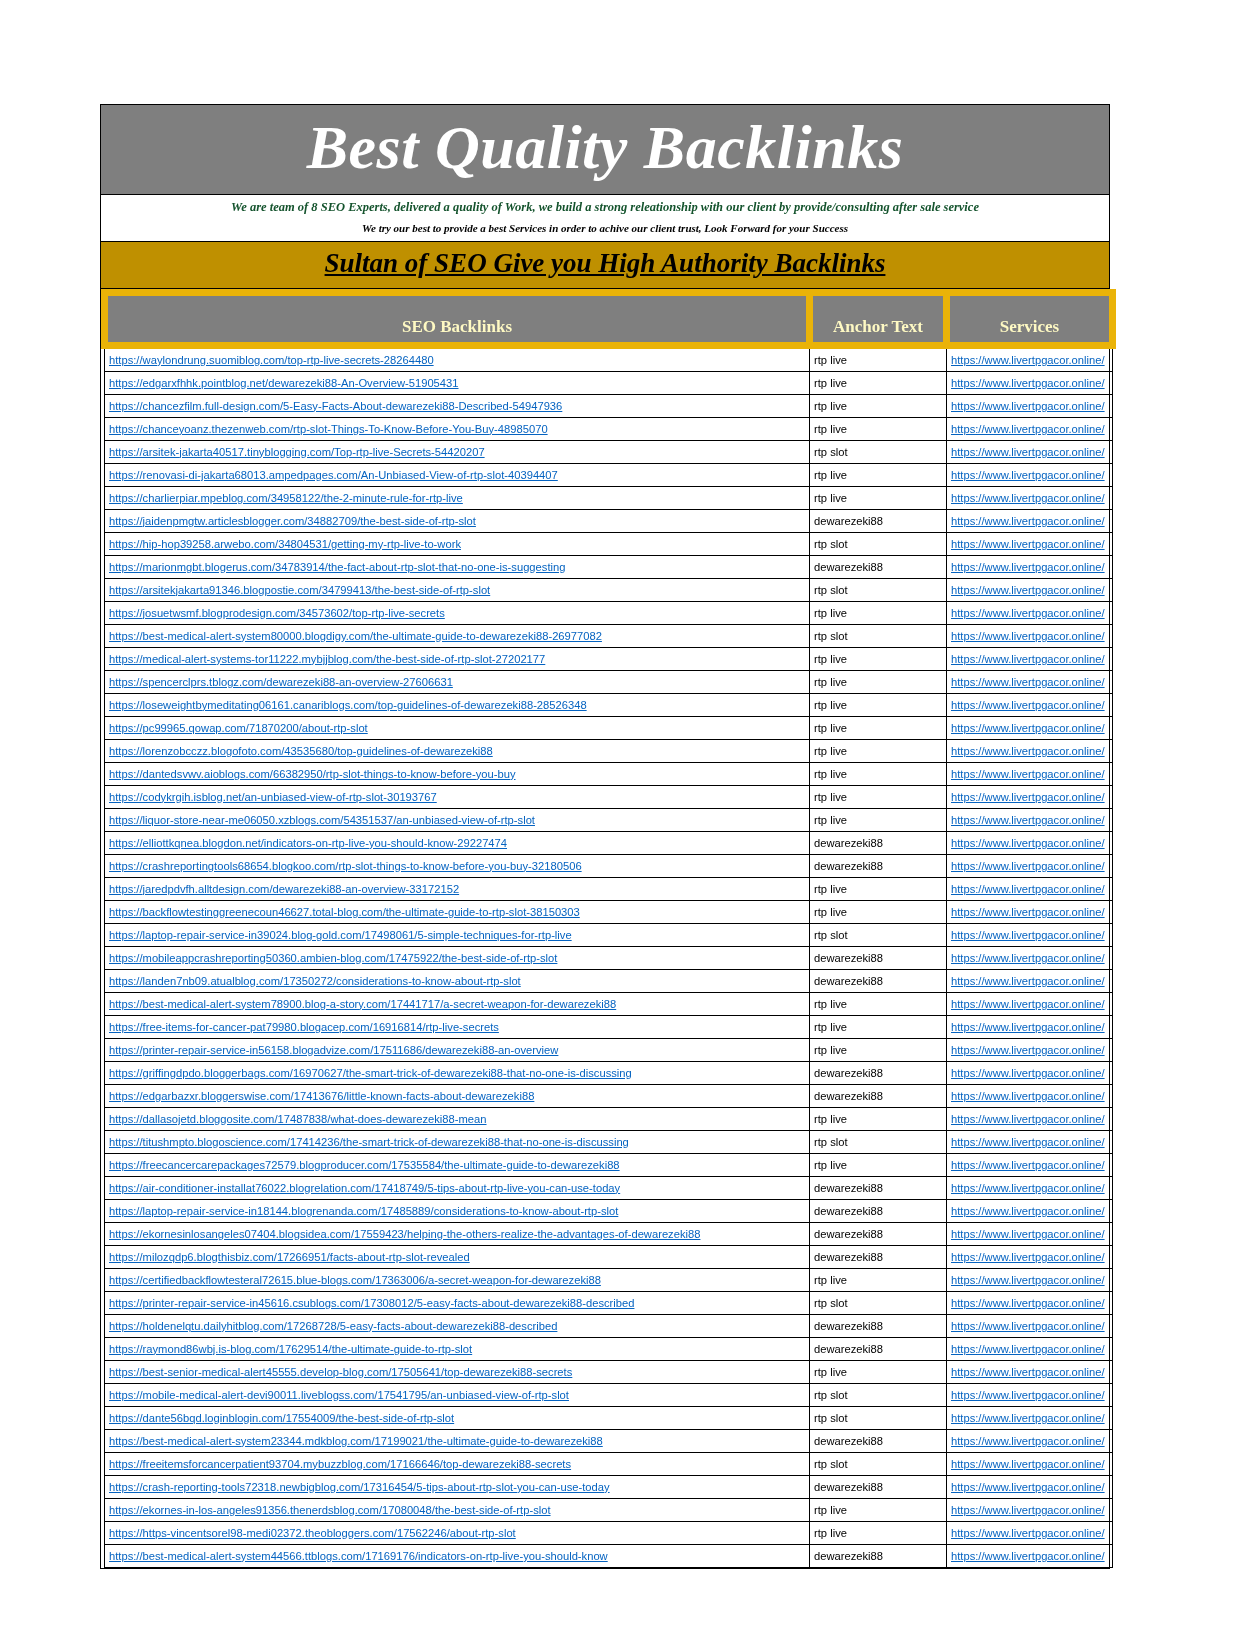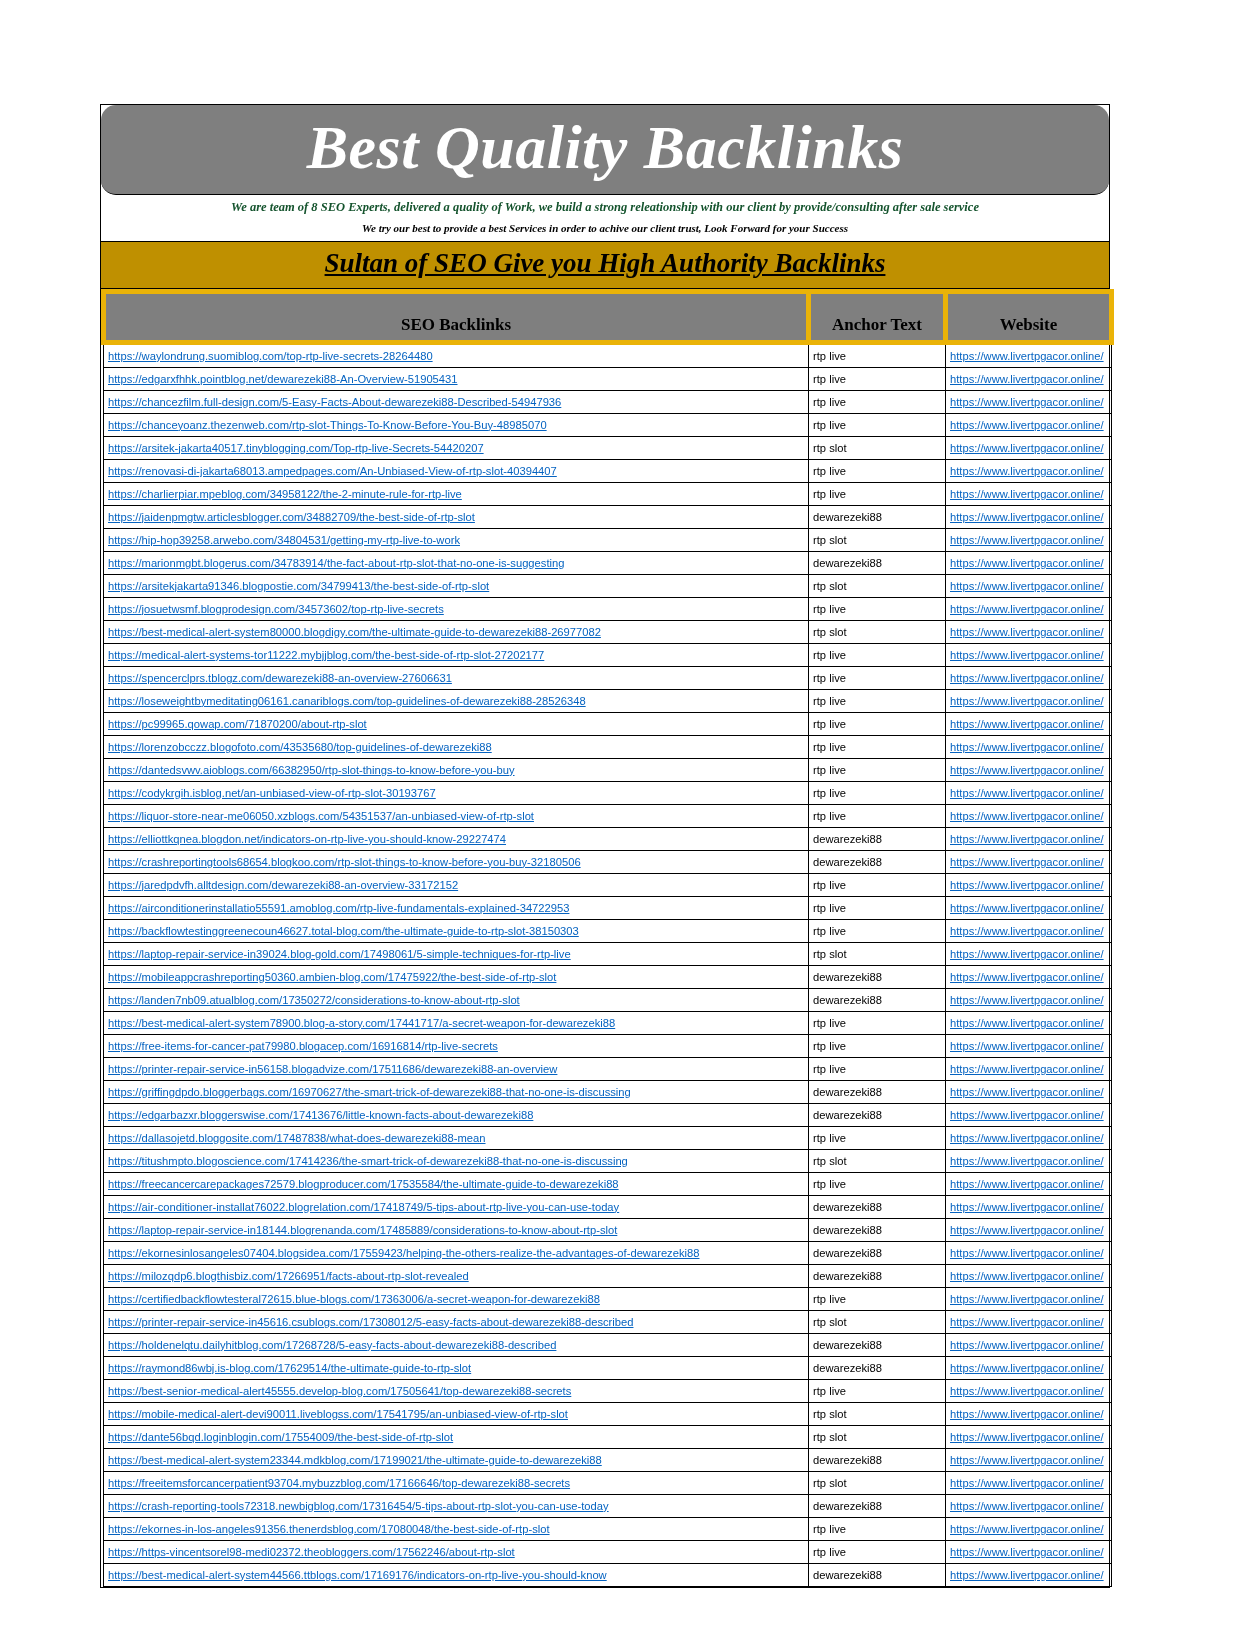--- a/index.html
+++ b/index.html
@@ -22,21 +22,20 @@
   .doc {
     width: 1010px;
     border: 1px solid #000000;
     box-sizing: border-box;
   }
   .title-bar {
     background: #7f7f7f;
     text-align: center;
     padding: 10px 0 14px 0;
     border-bottom: 1px solid #000;
-    border-radius: 15px;
   }
   .title-bar .title {
     font-family: "Liberation Serif", serif;
     font-style: italic;
     font-weight: bold;
     font-size: 62px;
     color: #ffffff;
     line-height: 1.05;
     letter-spacing: 0.5px;
   }
@@ -77,26 +76,26 @@
     color: #000000;
     text-decoration: underline;
   }
   table.backlinks {
     width: 100%;
     border-collapse: collapse;
     table-layout: fixed;
   }
   table.backlinks th {
     background: #7f7f7f;
-    color: #000000;
+    color: #fef9c3;
     font-family: "Liberation Serif", serif;
     font-weight: bold;
     font-size: 17px;
     padding: 21px 2px 5px 2px;
-    border: 5px solid #eab308;
+    border: 7px solid #eab308;
     text-align: center;
   }
   table.backlinks td {
     border: 1px solid #000000;
     font-size: 11.2px;
     padding: 2px 4px 3px 4px;
     vertical-align: middle;
     height: 17px;
     overflow: hidden;
     white-space: nowrap;
@@ -134,21 +133,21 @@
     <table class="backlinks">
       <colgroup>
         <col class="url">
         <col class="anchor">
         <col class="site">
       </colgroup>
       <thead>
         <tr>
           <th>SEO Backlinks</th>
           <th>Anchor Text</th>
-          <th>Website</th>
+          <th>Services</th>
         </tr>
       </thead>
       <tbody id="table-body">
           <tr>
             <td class="c-url"><a>https://waylondrung.suomiblog.com/top-rtp-live-secrets-28264480</a></td>
             <td class="c-anchor">rtp live</td>
             <td class="c-site"><a>https://www.livertpgacor.online/</a></td>
           </tr>
           <tr>
             <td class="c-url"><a>https://edgarxfhhk.pointblog.net/dewarezeki88-An-Overview-51905431</a></td>
@@ -259,25 +258,20 @@
             <td class="c-url"><a>https://crashreportingtools68654.blogkoo.com/rtp-slot-things-to-know-before-you-buy-32180506</a></td>
             <td class="c-anchor">dewarezeki88</td>
             <td class="c-site"><a>https://www.livertpgacor.online/</a></td>
           </tr>
           <tr>
             <td class="c-url"><a>https://jaredpdvfh.alltdesign.com/dewarezeki88-an-overview-33172152</a></td>
             <td class="c-anchor">rtp live</td>
             <td class="c-site"><a>https://www.livertpgacor.online/</a></td>
           </tr>
           <tr>
-            <td class="c-url"><a>https://airconditionerinstallatio55591.amoblog.com/rtp-live-fundamentals-explained-34722953</a></td>
-            <td class="c-anchor">rtp live</td>
-            <td class="c-site"><a>https://www.livertpgacor.online/</a></td>
-          </tr>
-          <tr>
             <td class="c-url"><a>https://backflowtestinggreenecoun46627.total-blog.com/the-ultimate-guide-to-rtp-slot-38150303</a></td>
             <td class="c-anchor">rtp live</td>
             <td class="c-site"><a>https://www.livertpgacor.online/</a></td>
           </tr>
           <tr>
             <td class="c-url"><a>https://laptop-repair-service-in39024.blog-gold.com/17498061/5-simple-techniques-for-rtp-live</a></td>
             <td class="c-anchor">rtp slot</td>
             <td class="c-site"><a>https://www.livertpgacor.online/</a></td>
           </tr>
           <tr>

